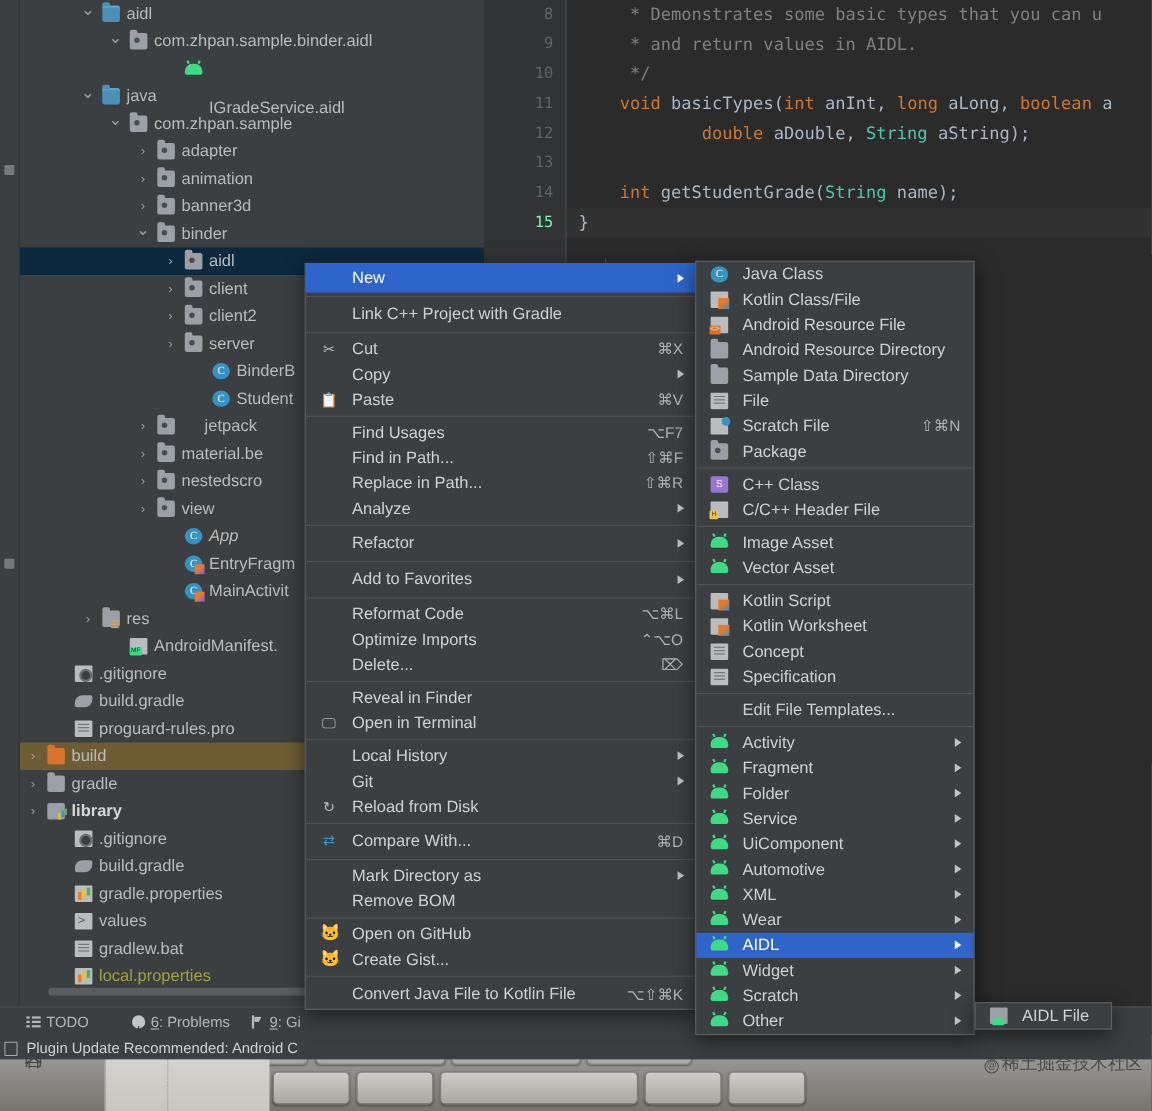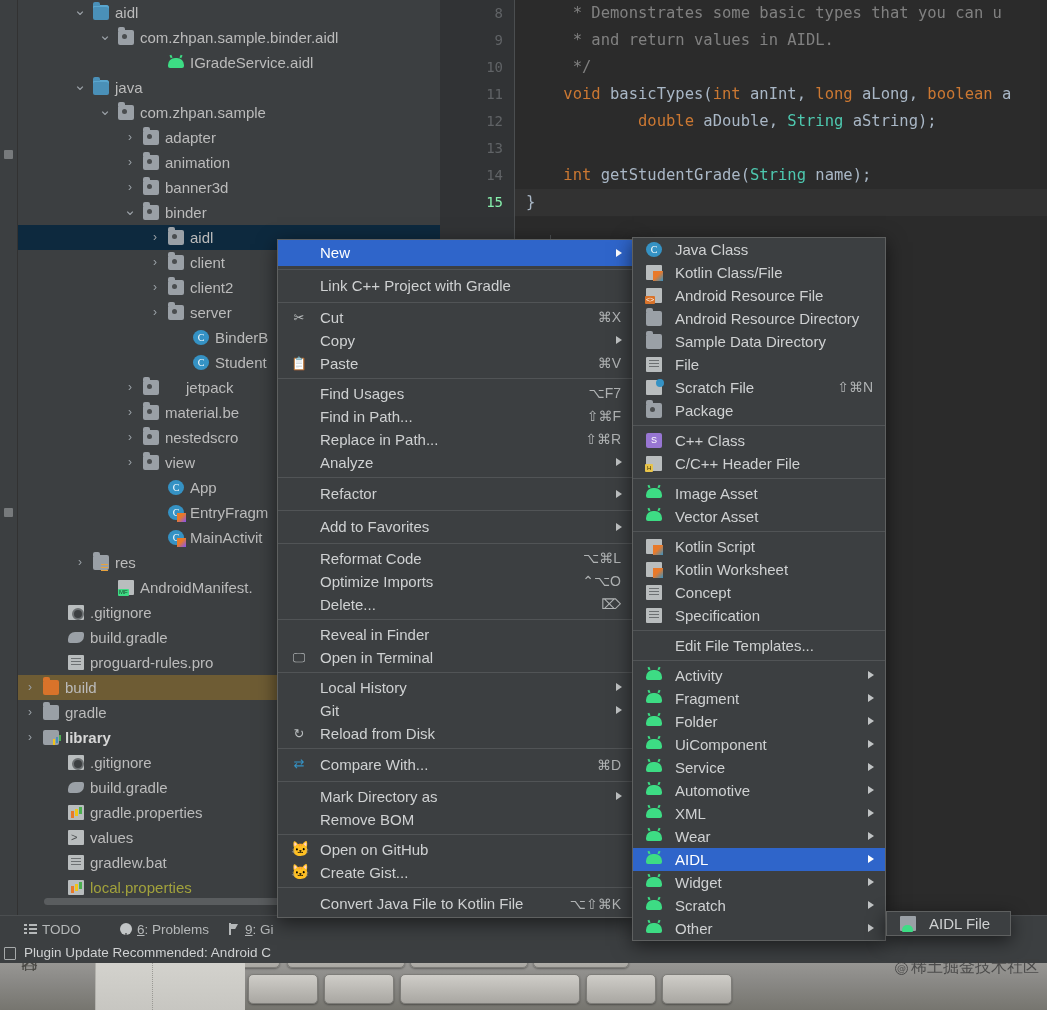--- a/index.html
+++ b/index.html
@@ -330,21 +330,21 @@
           <span class="ic folder-blue" style="left: 75px;"></span>
           <span class="lbl" style="left: 97px;">aidl</span>
         </div>
         <div class="tree-row">
           <span class="twisty" style="left: 80px; font-size: 15px; line-height: 20px;">⌄</span>
           <span class="ic pkg" style="left: 100px;"></span>
           <span class="lbl" style="left: 122px;">com.zhpan.sample.binder.aidl</span>
         </div>
         <div class="tree-row">
           <span class="ic droid" style="left: 150px;"></span>
-          <span class="lbl" style="left: 172px;">IGradeService.aidl</span>
+          <span class="lbl" style="left: 172px; margin-top: 36px;">IGradeService.aidl</span>
         </div>
         <div class="tree-row">
           <span class="twisty" style="left: 55px; font-size: 15px; line-height: 20px;">⌄</span>
           <span class="ic folder-blue" style="left: 75px;"></span>
           <span class="lbl" style="left: 97px;">java</span>
         </div>
         <div class="tree-row">
           <span class="twisty" style="left: 80px; font-size: 15px; line-height: 20px;">⌄</span>
           <span class="ic pkg" style="left: 100px;"></span>
           <span class="lbl" style="left: 122px;">com.zhpan.sample</span>
@@ -412,21 +412,21 @@
           <span class="ic pkg" style="left: 125px;"></span>
           <span class="lbl" style="left: 147px;">nestedscro</span>
         </div>
         <div class="tree-row">
           <span class="twisty" style="left: 105px;">›</span>
           <span class="ic pkg" style="left: 125px;"></span>
           <span class="lbl" style="left: 147px;">view</span>
         </div>
         <div class="tree-row">
           <span class="ic cls" style="left: 150px;">C</span>
-          <span class="lbl" style="left: 172px;">App</span>
+          <span class="lbl" style="left: 172px; font-style: italic;">App</span>
         </div>
         <div class="tree-row">
           <span class="ic kt" style="left: 150px;">C</span>
           <span class="lbl" style="left: 172px;">EntryFragm</span>
         </div>
         <div class="tree-row">
           <span class="ic kt" style="left: 150px;">C</span>
           <span class="lbl" style="left: 172px;">MainActivit</span>
         </div>
         <div class="tree-row">
@@ -586,22 +586,22 @@
       <div class="mi"><span class="mic ktfile"></span><span>Kotlin Script</span></div>
       <div class="mi"><span class="mic ktfile"></span><span>Kotlin Worksheet</span></div>
       <div class="mi"><span class="mic fileplain"></span><span>Concept</span></div>
       <div class="mi"><span class="mic fileplain"></span><span>Specification</span></div>
       <div class="msep"></div>
       <div class="mi"><span>Edit File Templates...</span></div>
       <div class="msep"></div>
       <div class="mi"><span class="mic droid"></span><span>Activity</span><span class="arrow"></span></div>
       <div class="mi"><span class="mic droid"></span><span>Fragment</span><span class="arrow"></span></div>
       <div class="mi"><span class="mic droid"></span><span>Folder</span><span class="arrow"></span></div>
+      <div class="mi"><span class="mic droid"></span><span>Service</span><span class="arrow"></span></div>
       <div class="mi"><span class="mic droid"></span><span>UiComponent</span><span class="arrow"></span></div>
-      <div class="mi"><span class="mic droid"></span><span>Service</span><span class="arrow"></span></div>
       <div class="mi"><span class="mic droid"></span><span>Automotive</span><span class="arrow"></span></div>
       <div class="mi"><span class="mic droid"></span><span>XML</span><span class="arrow"></span></div>
       <div class="mi"><span class="mic droid"></span><span>Wear</span><span class="arrow"></span></div>
       <div class="mi sel"><span class="mic droid"></span><span>AIDL</span><span class="arrow"></span></div>
       <div class="mi"><span class="mic droid"></span><span>Widget</span><span class="arrow"></span></div>
       <div class="mi"><span class="mic droid"></span><span>Scratch</span><span class="arrow"></span></div>
       <div class="mi"><span class="mic droid"></span><span>Other</span><span class="arrow"></span></div>
     </div>
 </div>
 

